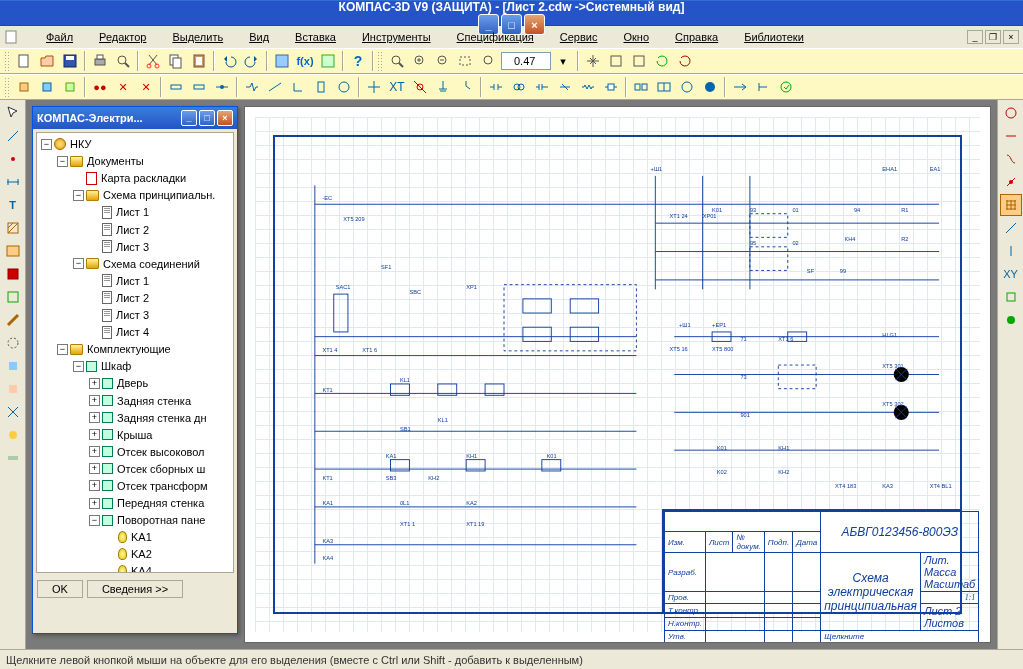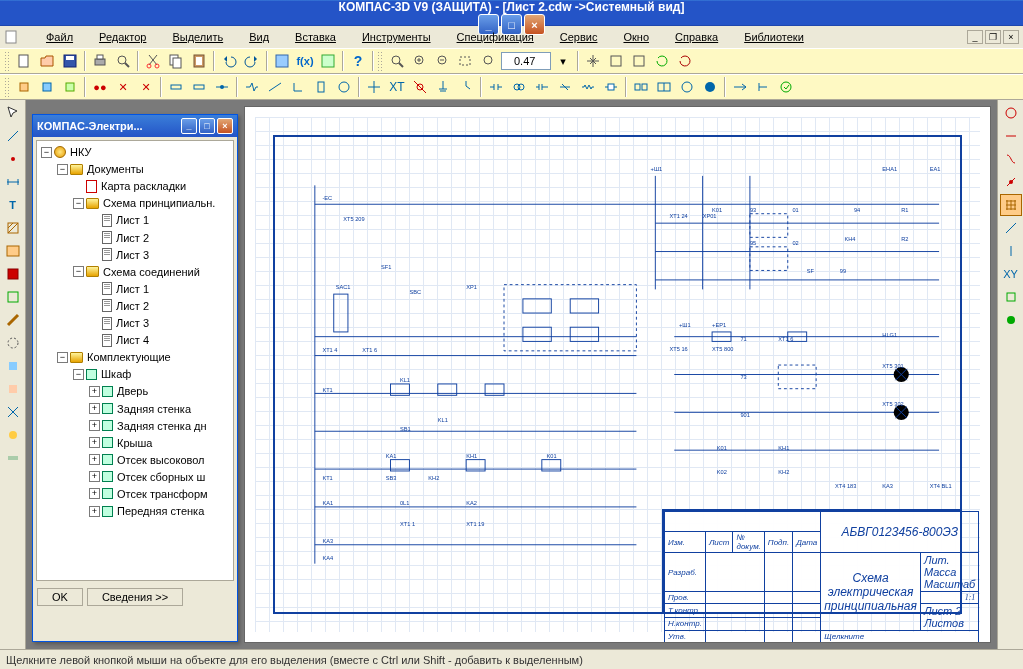--- a/index.html
+++ b/index.html
@@ -25,21 +25,21 @@
 .zoomfield { width: 50px; height: 18px; border: 1px solid #7f9db9; background: white; padding: 0 12px; display:flex; align-items:center; }
 .grip { width: 6px; background-image: radial-gradient(#aca899 1px, transparent 1px); background-size: 3px 3px; height: 20px; margin-right: 2px; }
 
 .workspace { position: absolute; top: 100px; bottom: 20px; left: 0; right: 0; display: flex; }
 .leftbar, .rightbar { width: 26px; background: #ece9d8; border-right: 1px solid #aca899; display: flex; flex-direction: column; padding: 2px 0; gap: 1px; align-items:center;}
 .rightbar { border-left: 1px solid #aca899; border-right: none; }
 .vbtn { width: 22px; height: 22px; display: flex; align-items: center; justify-content: center; cursor: pointer; border: 1px solid transparent; }
 
 .middle { flex: 1; position: relative; background: #7a7a7a; }
 
-.panel { position: absolute; left: 6px; top: 14px; width: 206px; height: 528px; background: #ece9d8; border: 1px solid #0054e3; box-shadow: 2px 2px 4px rgba(0,0,0,0.3);}
+.panel { position: absolute; left: 6px; top: 6px; width: 206px; height: 528px; background: #ece9d8; border: 1px solid #0054e3; box-shadow: 2px 2px 4px rgba(0,0,0,0.3);}
 .panel .phdr { height: 22px; background: linear-gradient(#3a7ed9,#2454c7); color: white; display: flex; align-items: center; padding: 0 4px; font-weight: bold; }
 .panel .phdr .ptitle { flex: 1; overflow:hidden; white-space:nowrap; text-overflow:ellipsis;}
 .panel .pbtns { display: flex; gap: 2px; }
 .panel .pbtn { width: 16px; height: 16px; background: linear-gradient(#6a9ee8,#3262c5); border: 1px solid #fff; border-radius: 2px; cursor: pointer; display:flex;align-items:center;justify-content:center;color:white;font-size:9px;}
 .panel .pbtn.close { background: linear-gradient(#e2a775,#c55221);}
 .panel .tree { height: 441px; overflow: auto; background: white; border: 1px solid #aca899; margin: 3px; padding: 2px; }
 .panel .pfoot { display: flex; padding: 4px; gap: 4px; }
 .panel .pfoot button { padding: 2px 14px; border: 1px solid #aca899; background: #ece9d8; cursor: pointer; }
 
 .tree ul { list-style: none; padding-left: 16px; }
@@ -545,20 +545,27 @@
                   <li><span class="exp">−</span><span class="ticon comp"></span><span class="lbl">Шкаф</span>
                     <ul>
                       <li><span class="exp">+</span><span class="ticon comp"></span><span class="lbl">Дверь</span></li>
                       <li><span class="exp">+</span><span class="ticon comp"></span><span class="lbl">Задняя стенка</span></li>
                       <li><span class="exp">+</span><span class="ticon comp"></span><span class="lbl">Задняя стенка дн</span></li>
                       <li><span class="exp">+</span><span class="ticon comp"></span><span class="lbl">Крыша</span></li>
                       <li><span class="exp">+</span><span class="ticon comp"></span><span class="lbl">Отсек высоковол</span></li>
                       <li><span class="exp">+</span><span class="ticon comp"></span><span class="lbl">Отсек сборных ш</span></li>
                       <li><span class="exp">+</span><span class="ticon comp"></span><span class="lbl">Отсек трансформ</span></li>
                       <li><span class="exp">+</span><span class="ticon comp"></span><span class="lbl">Передняя стенка</span></li>
+                      <li><span class="exp">−</span><span class="ticon comp"></span><span class="lbl">Поворотная пане</span>
+                        <ul>
+                          <li><span class="noexp"></span><span class="ticon bulb"></span><span class="lbl">KA1</span></li>
+                          <li><span class="noexp"></span><span class="ticon bulb"></span><span class="lbl">KA2</span></li>
+                          <li><span class="noexp"></span><span class="ticon bulb"></span><span class="lbl">KA4</span></li>
+                        </ul>
+                      </li>
                     </ul>
                   </li>
                 </ul>
               </li>
             </ul>
           </li>
         </ul>
       </div>
       <div class="pfoot">
         <button>OK</button>

